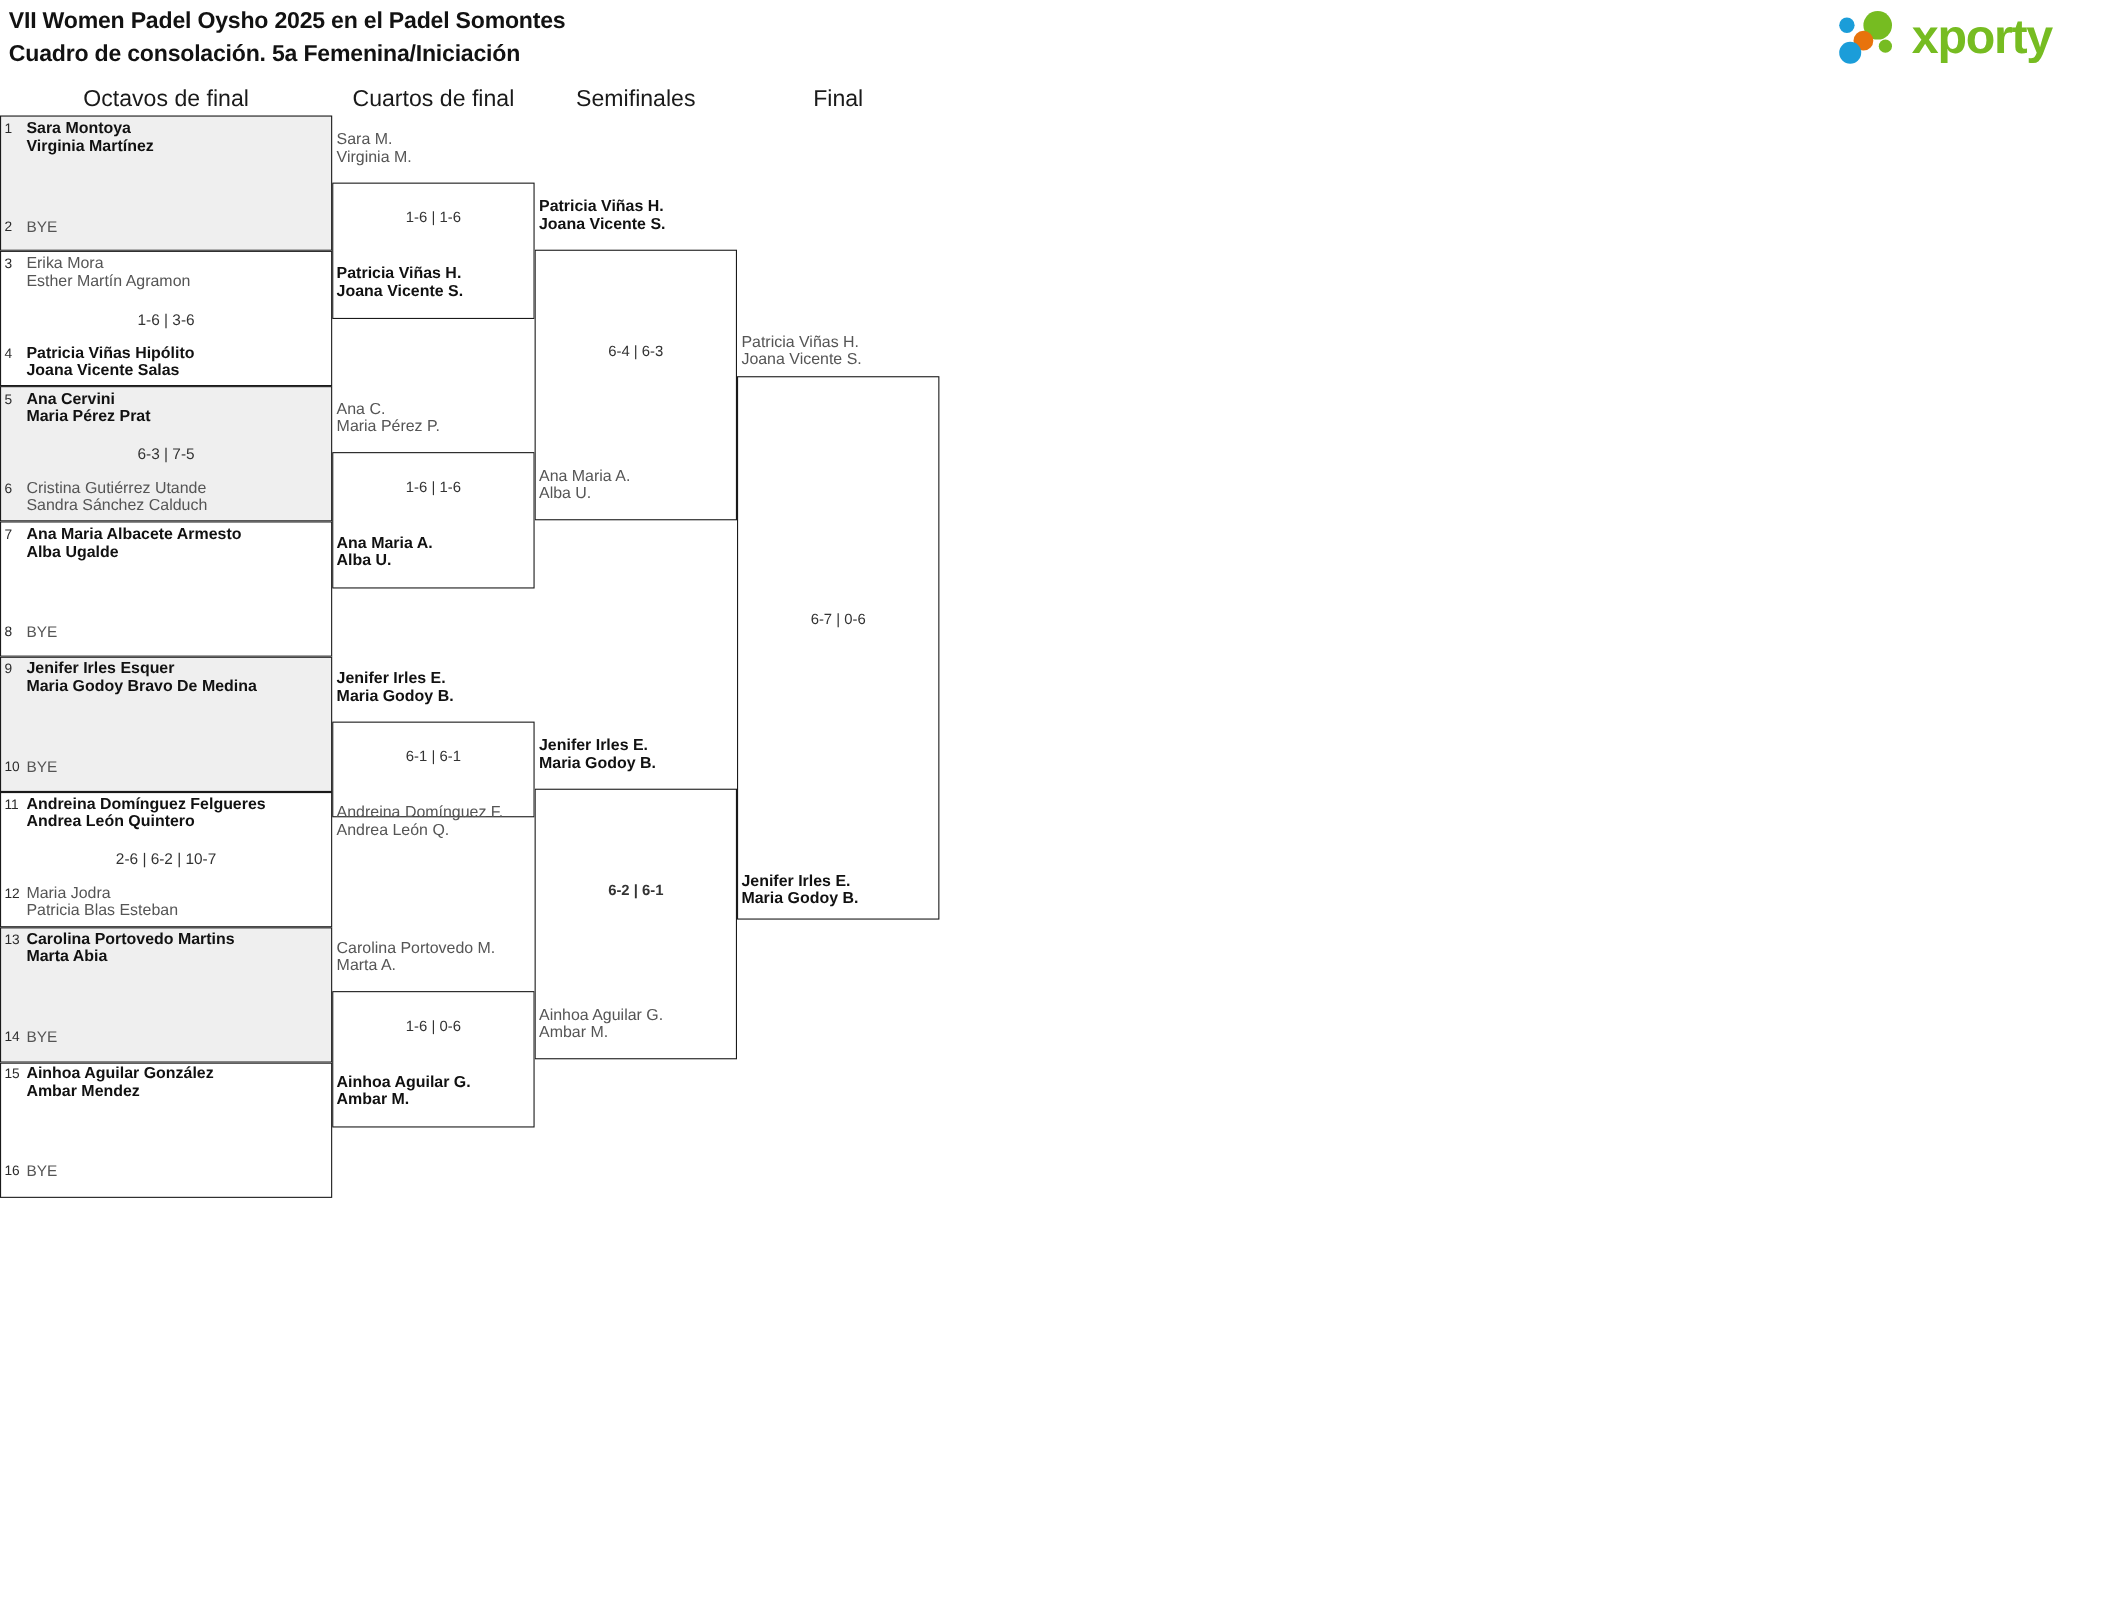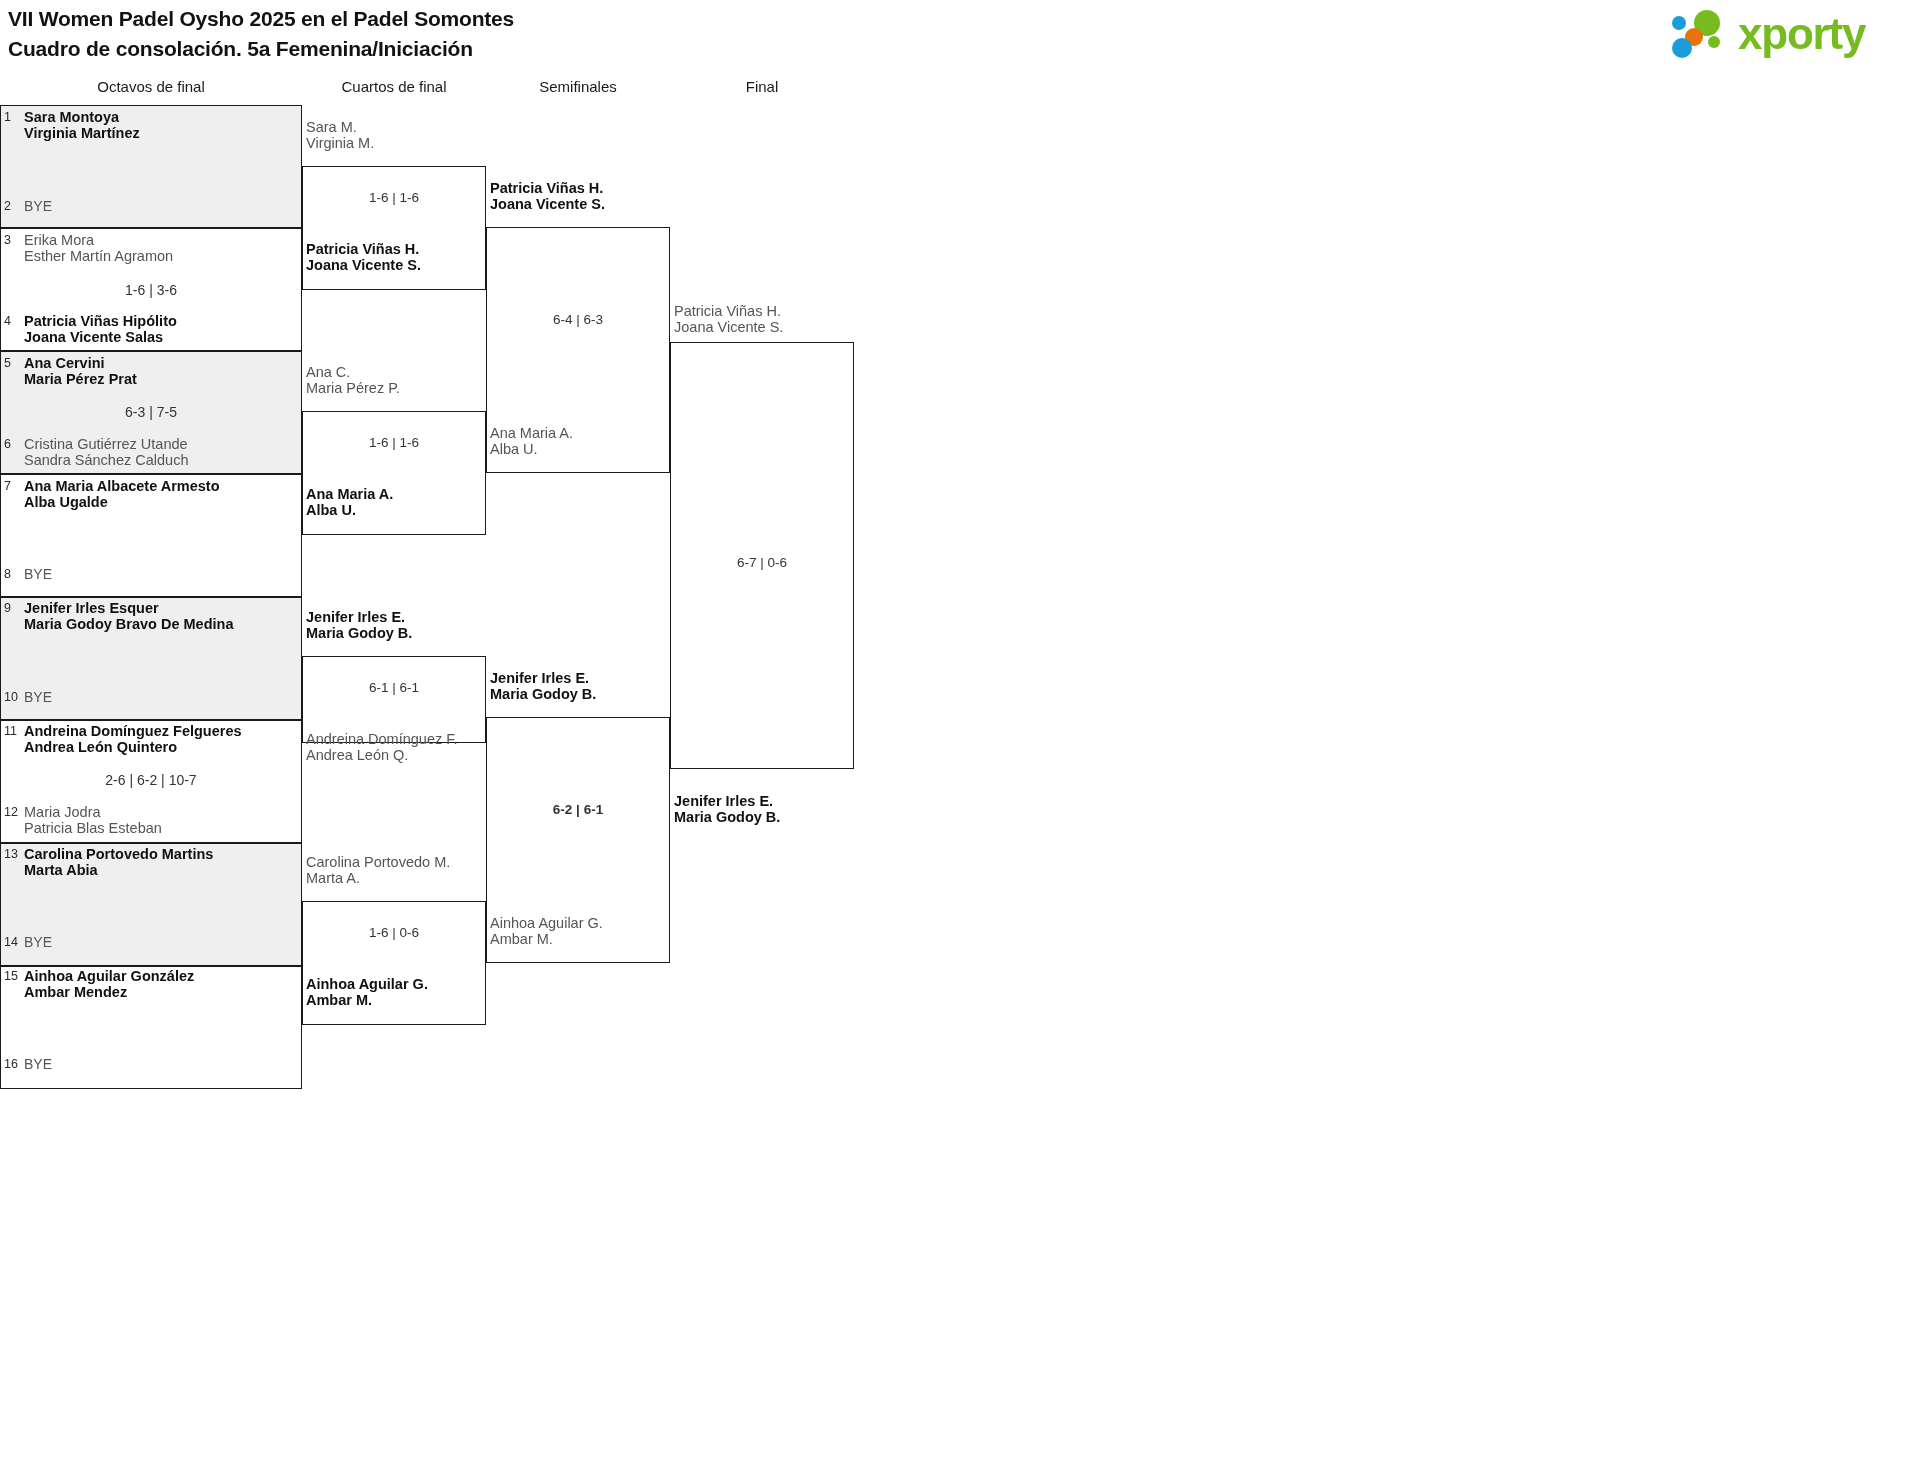--- a/index.html
+++ b/index.html
@@ -23,21 +23,21 @@
   .dot { position: absolute; border-radius: 50%; }
   .logo-word {
     position: absolute; left: 66px; top: 1px;
     font-size: 44px; font-weight: bold; color: #76bc21;
     letter-spacing: -1.2px; line-height: 50px;
   }
 
   
   .col-head {
     position: absolute; top: 78px;
-    font-size: 15px; color: #1a1a1a; text-align: center;
+    font-size: 21px; color: #1a1a1a; text-align: center;
     white-space: nowrap;
   }
 
   
   .r1-band {
     position: absolute; left: 0; width: 302px;
     border-top: 1.4px solid #1a1a1a;
     border-bottom: 1.4px solid #1a1a1a;
     border-left: 1.4px solid #1a1a1a;
     border-right: 1.4px solid #1a1a1a;
@@ -304,21 +304,21 @@
   </div>
   <div class="team" style="left:490px; top:916px;">
     <span class="ln lose">Ainhoa Aguilar G.</span>
     <span class="ln lose">Ambar M.</span>
   </div>
 
   <div class="team" style="left:674px; top:304px;">
     <span class="ln lose">Patricia Viñas H.</span>
     <span class="ln lose">Joana Vicente S.</span>
   </div>
-  <div class="mbox" style="left:670px; top:342px; width:184px; height:427px;">
+  <div class="mbox" style="left:670px; top:342px; width:184px; height:494px;">
     <div class="mbox-score" style="top:212px;">6-7 | 0-6</div>
   </div>
   <div class="team" style="left:674px; top:794px;">
     <span class="ln win">Jenifer Irles E.</span>
     <span class="ln win">Maria Godoy B.</span>
   </div>
 
 </div>
 
 </body></html>

